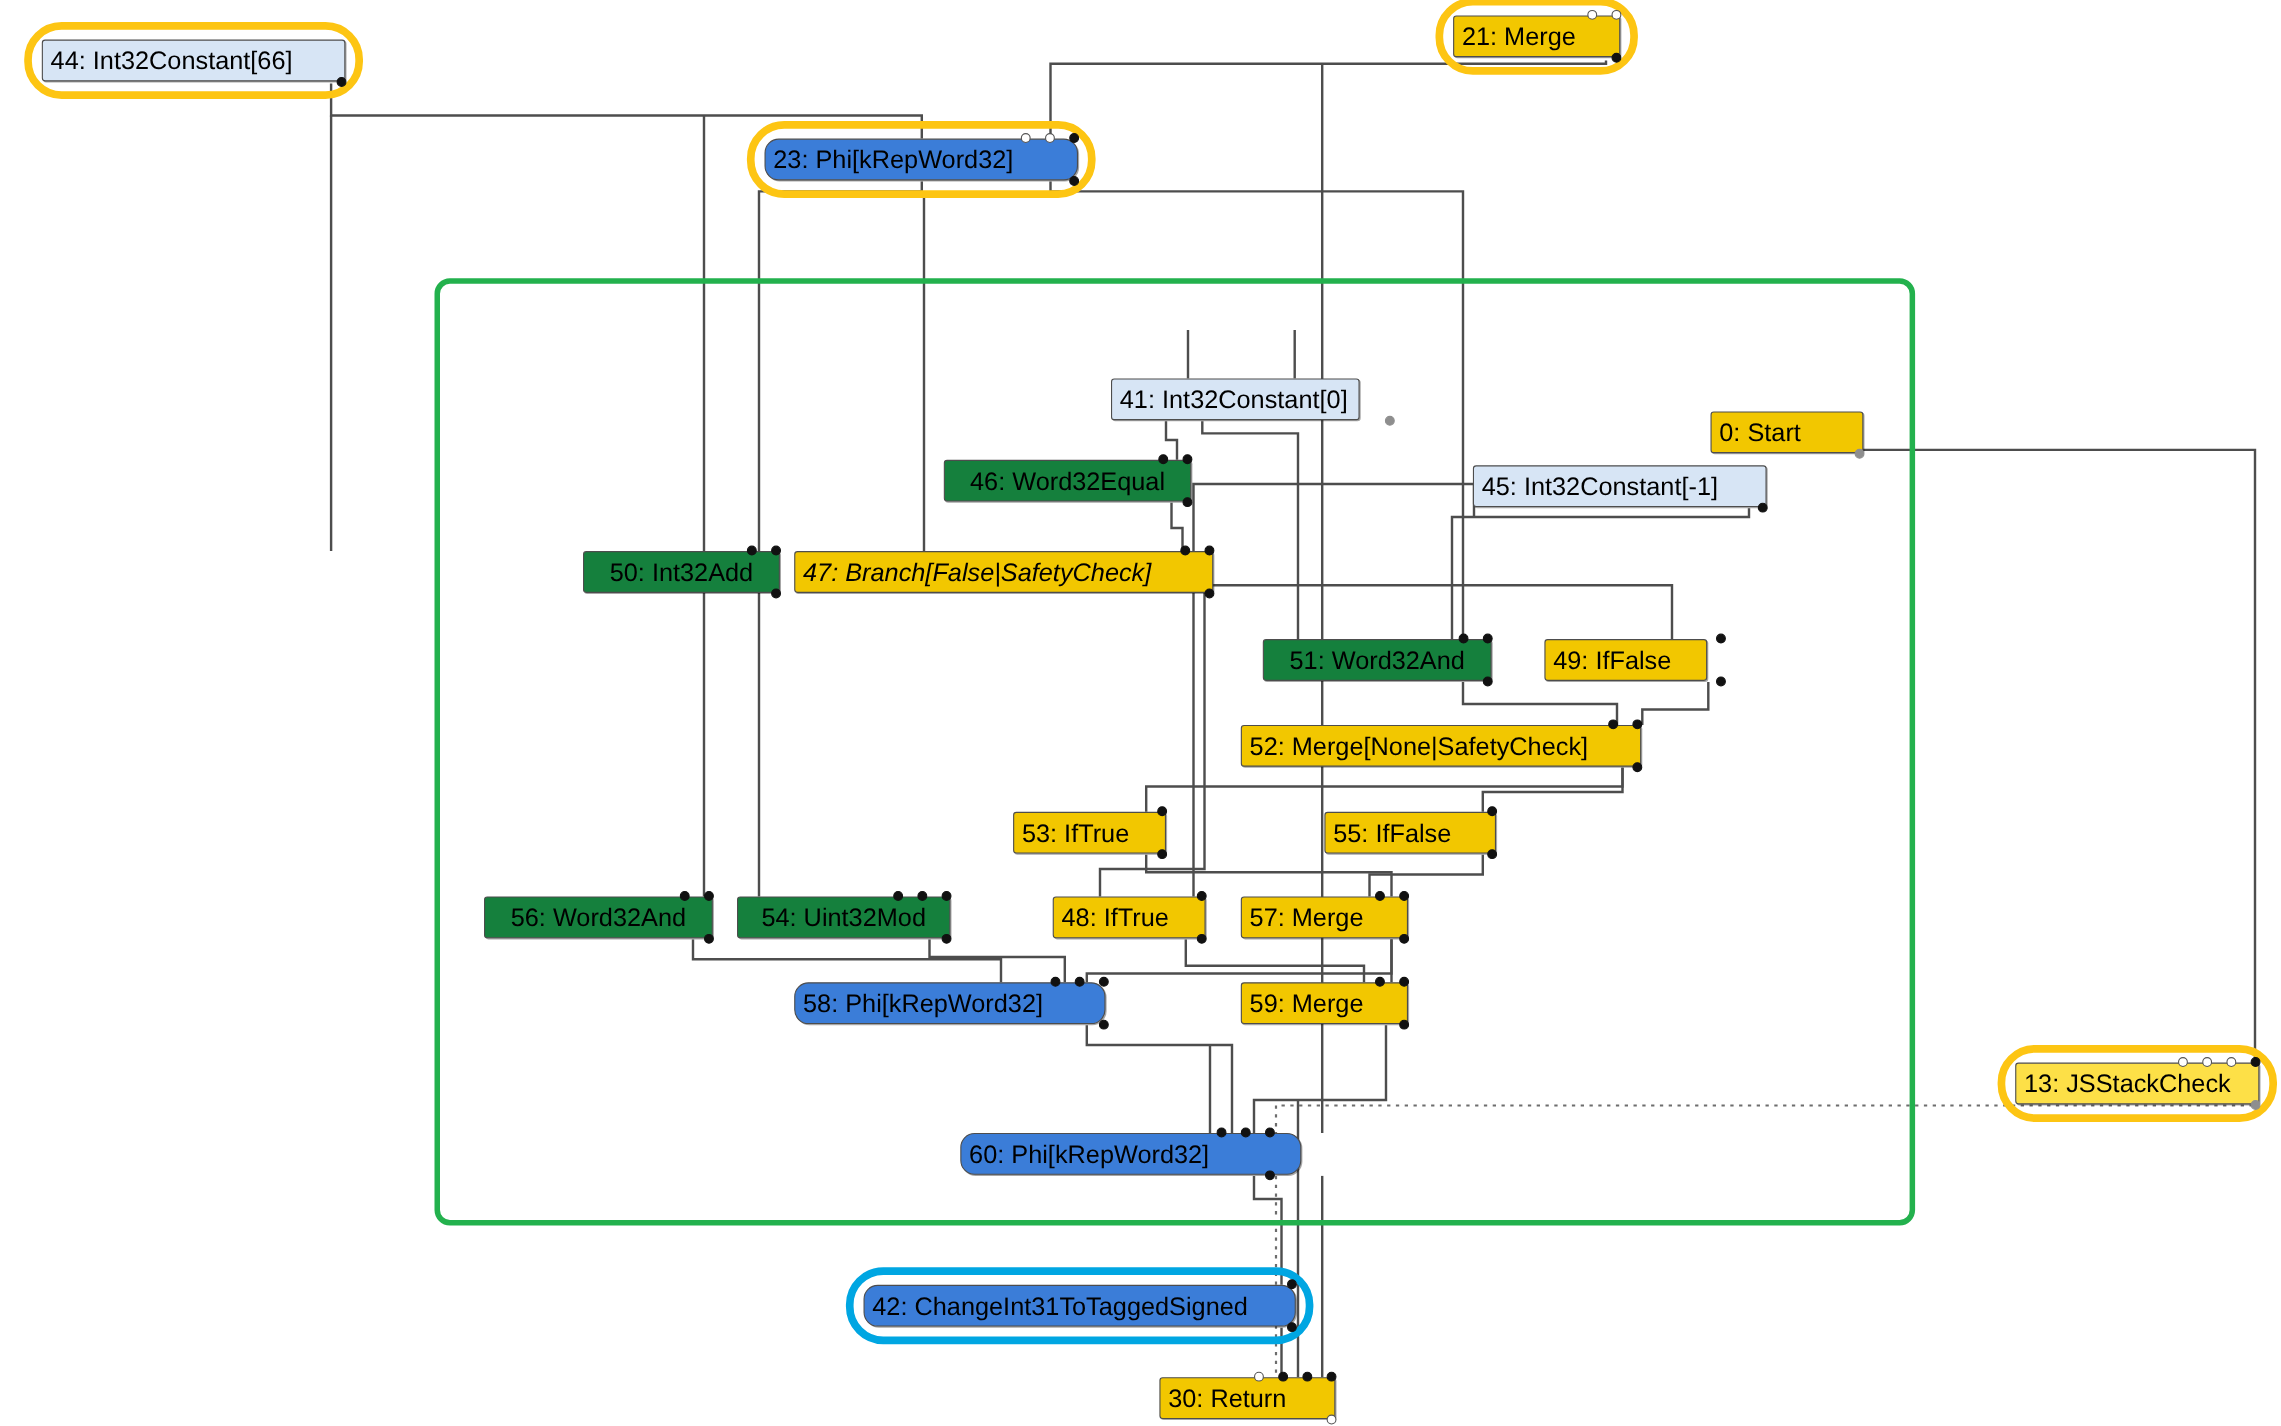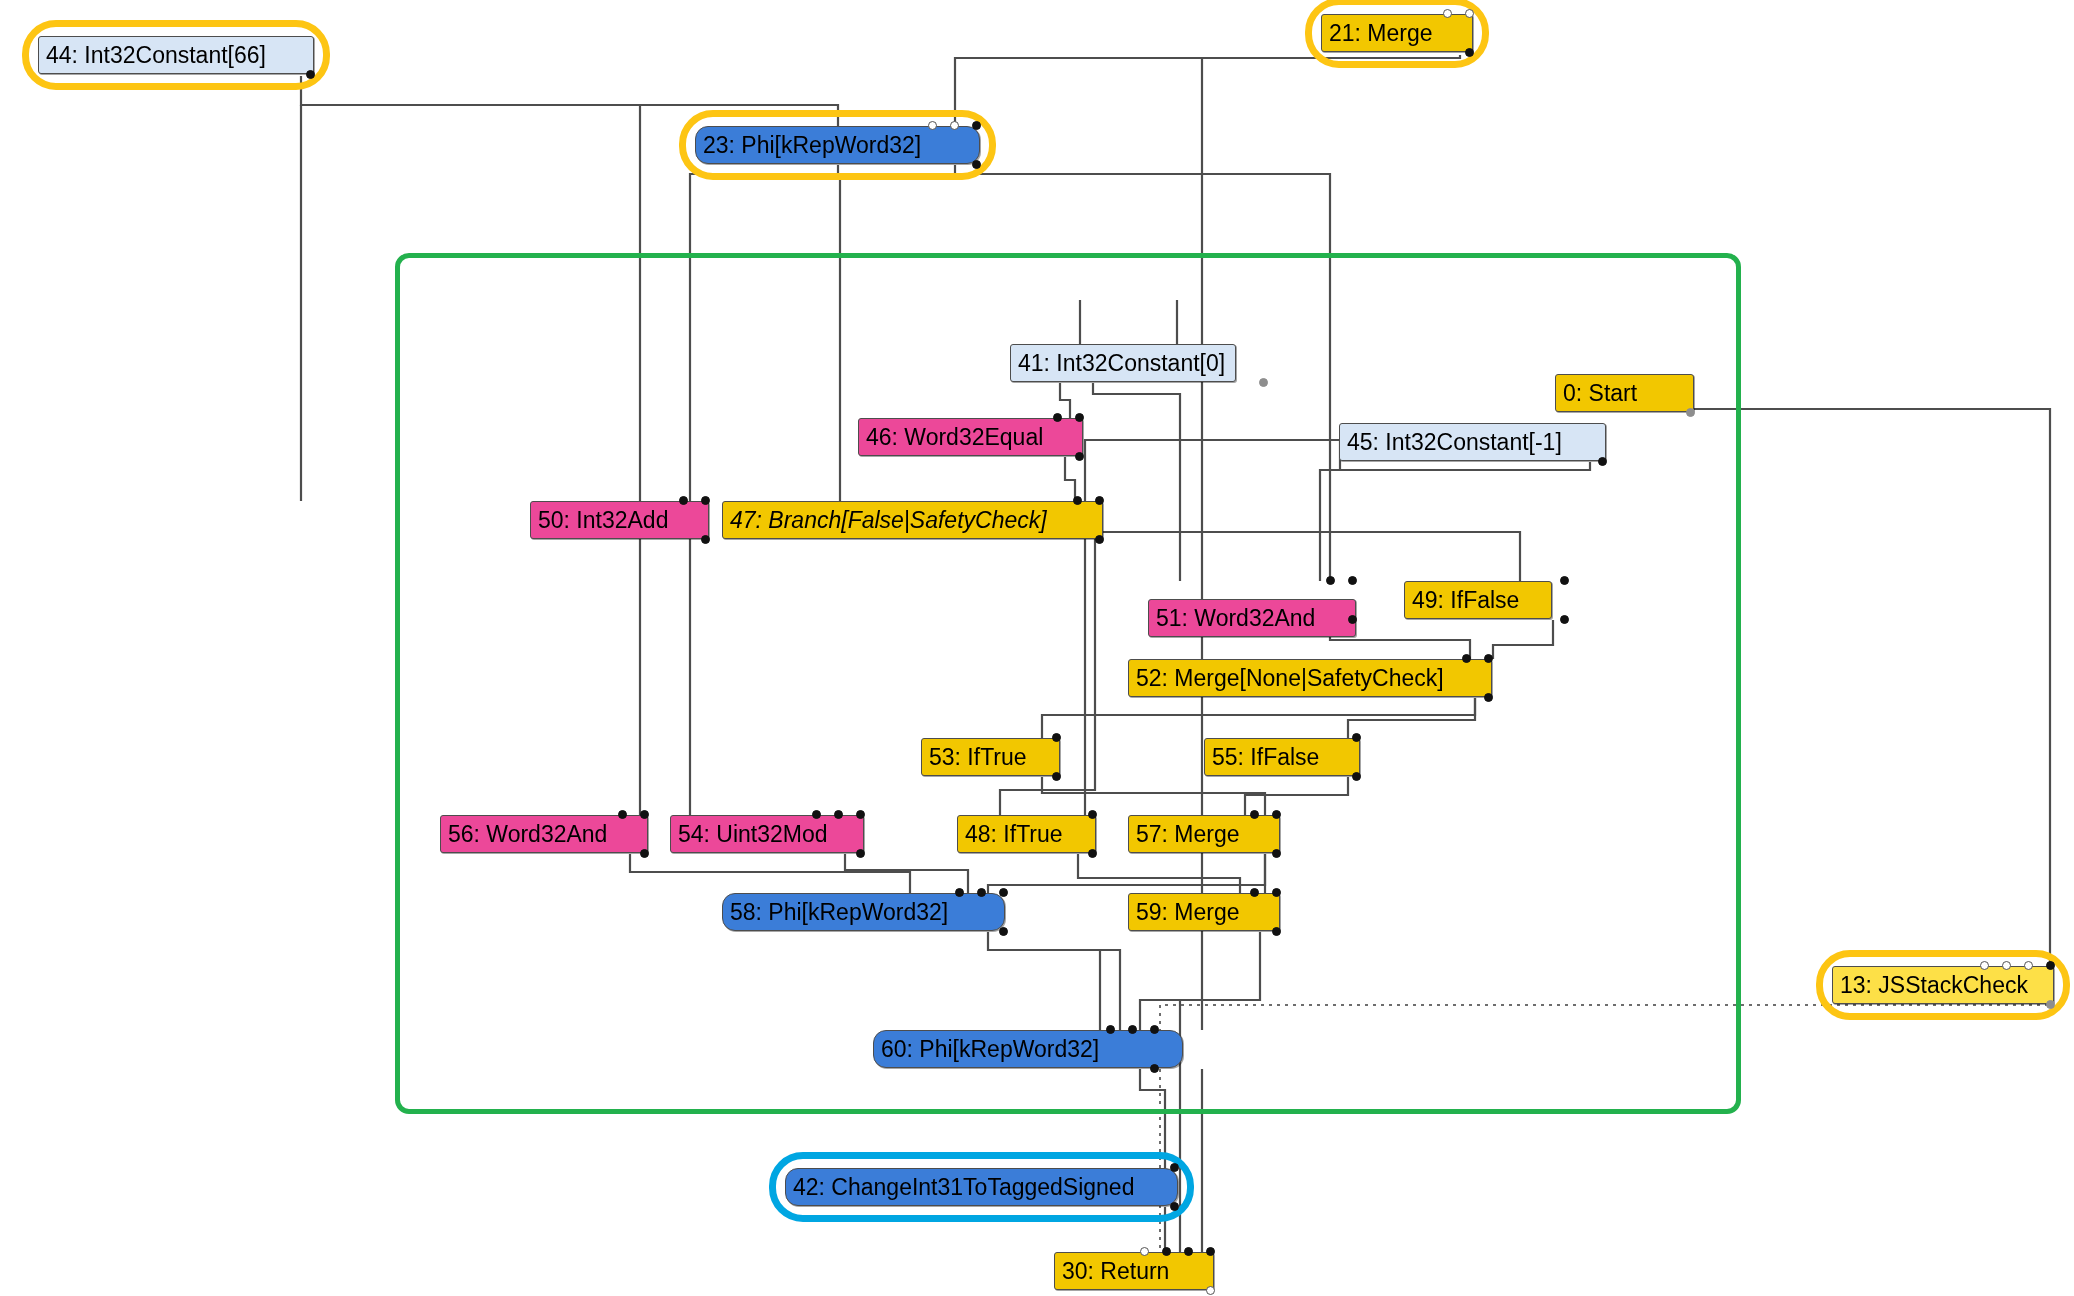--- a/index.html
+++ b/index.html
@@ -35,21 +35,21 @@
     height: 38px;
     line-height: 36px;
     padding: 0 7px;
     white-space: nowrap;
     font-size: 23px;
     color: #000000;
     box-shadow: 1px 1px 0 rgba(0,0,0,0.35);
   }
   .node.kind-constant { background: #d7e5f5; }
   .node.kind-control  { background: #f2c700; }
-  .node.kind-simplified { background: #ec4899; }
+  .node.kind-simplified { background: #15803d; text-align: center; }
   .node.kind-phi      { background: #3b7dd8; border-radius: 13px; }
   .node.kind-js       { background: #fde047; }
 
   
   .ring {
     position: absolute;
     box-sizing: border-box;
     border-radius: 34px;
     pointer-events: none;
   }
@@ -188,21 +188,21 @@
       <div class="node kind-constant" style="left: 1339px; top: 423px; width: 267px;">45: Int32Constant[-1]</div>
       <div class="port out-filled" style="left: 1598px; top: 457px;"></div>
       <div class="node kind-simplified" style="left: 530px; top: 501px; width: 179px;">50: Int32Add</div>
       <div class="port in-filled" style="left: 679px; top: 496px;"></div>
       <div class="port in-filled" style="left: 701px; top: 496px;"></div>
       <div class="port out-filled" style="left: 701px; top: 535px;"></div>
       <div class="node kind-control" style="left: 722px; top: 501px; width: 381px; font-style: italic;">47: Branch[False|SafetyCheck]</div>
       <div class="port in-filled" style="left: 1073px; top: 496px;"></div>
       <div class="port in-filled" style="left: 1095px; top: 496px;"></div>
       <div class="port out-filled" style="left: 1095px; top: 535px;"></div>
-      <div class="node kind-simplified" style="left: 1148px; top: 581px; width: 208px; margin-top: 18px;">51: Word32And</div>
+      <div class="node kind-simplified" style="left: 1148px; top: 581px; width: 208px;">51: Word32And</div>
       <div class="port in-filled" style="left: 1326px; top: 576px;"></div>
       <div class="port in-filled" style="left: 1348px; top: 576px;"></div>
       <div class="port out-filled" style="left: 1348px; top: 615px;"></div>
       <div class="node kind-control" style="left: 1404px; top: 581px; width: 148px;">49: IfFalse</div>
       <div class="port in-filled" style="left: 1560px; top: 576px;"></div>
       <div class="port out-filled" style="left: 1560px; top: 615px;"></div>
       <div class="node kind-control" style="left: 1128px; top: 659px; width: 364px;">52: Merge[None|SafetyCheck]</div>
       <div class="port in-filled" style="left: 1462px; top: 654px;"></div>
       <div class="port in-filled" style="left: 1484px; top: 654px;"></div>
       <div class="port out-filled" style="left: 1484px; top: 693px;"></div>

